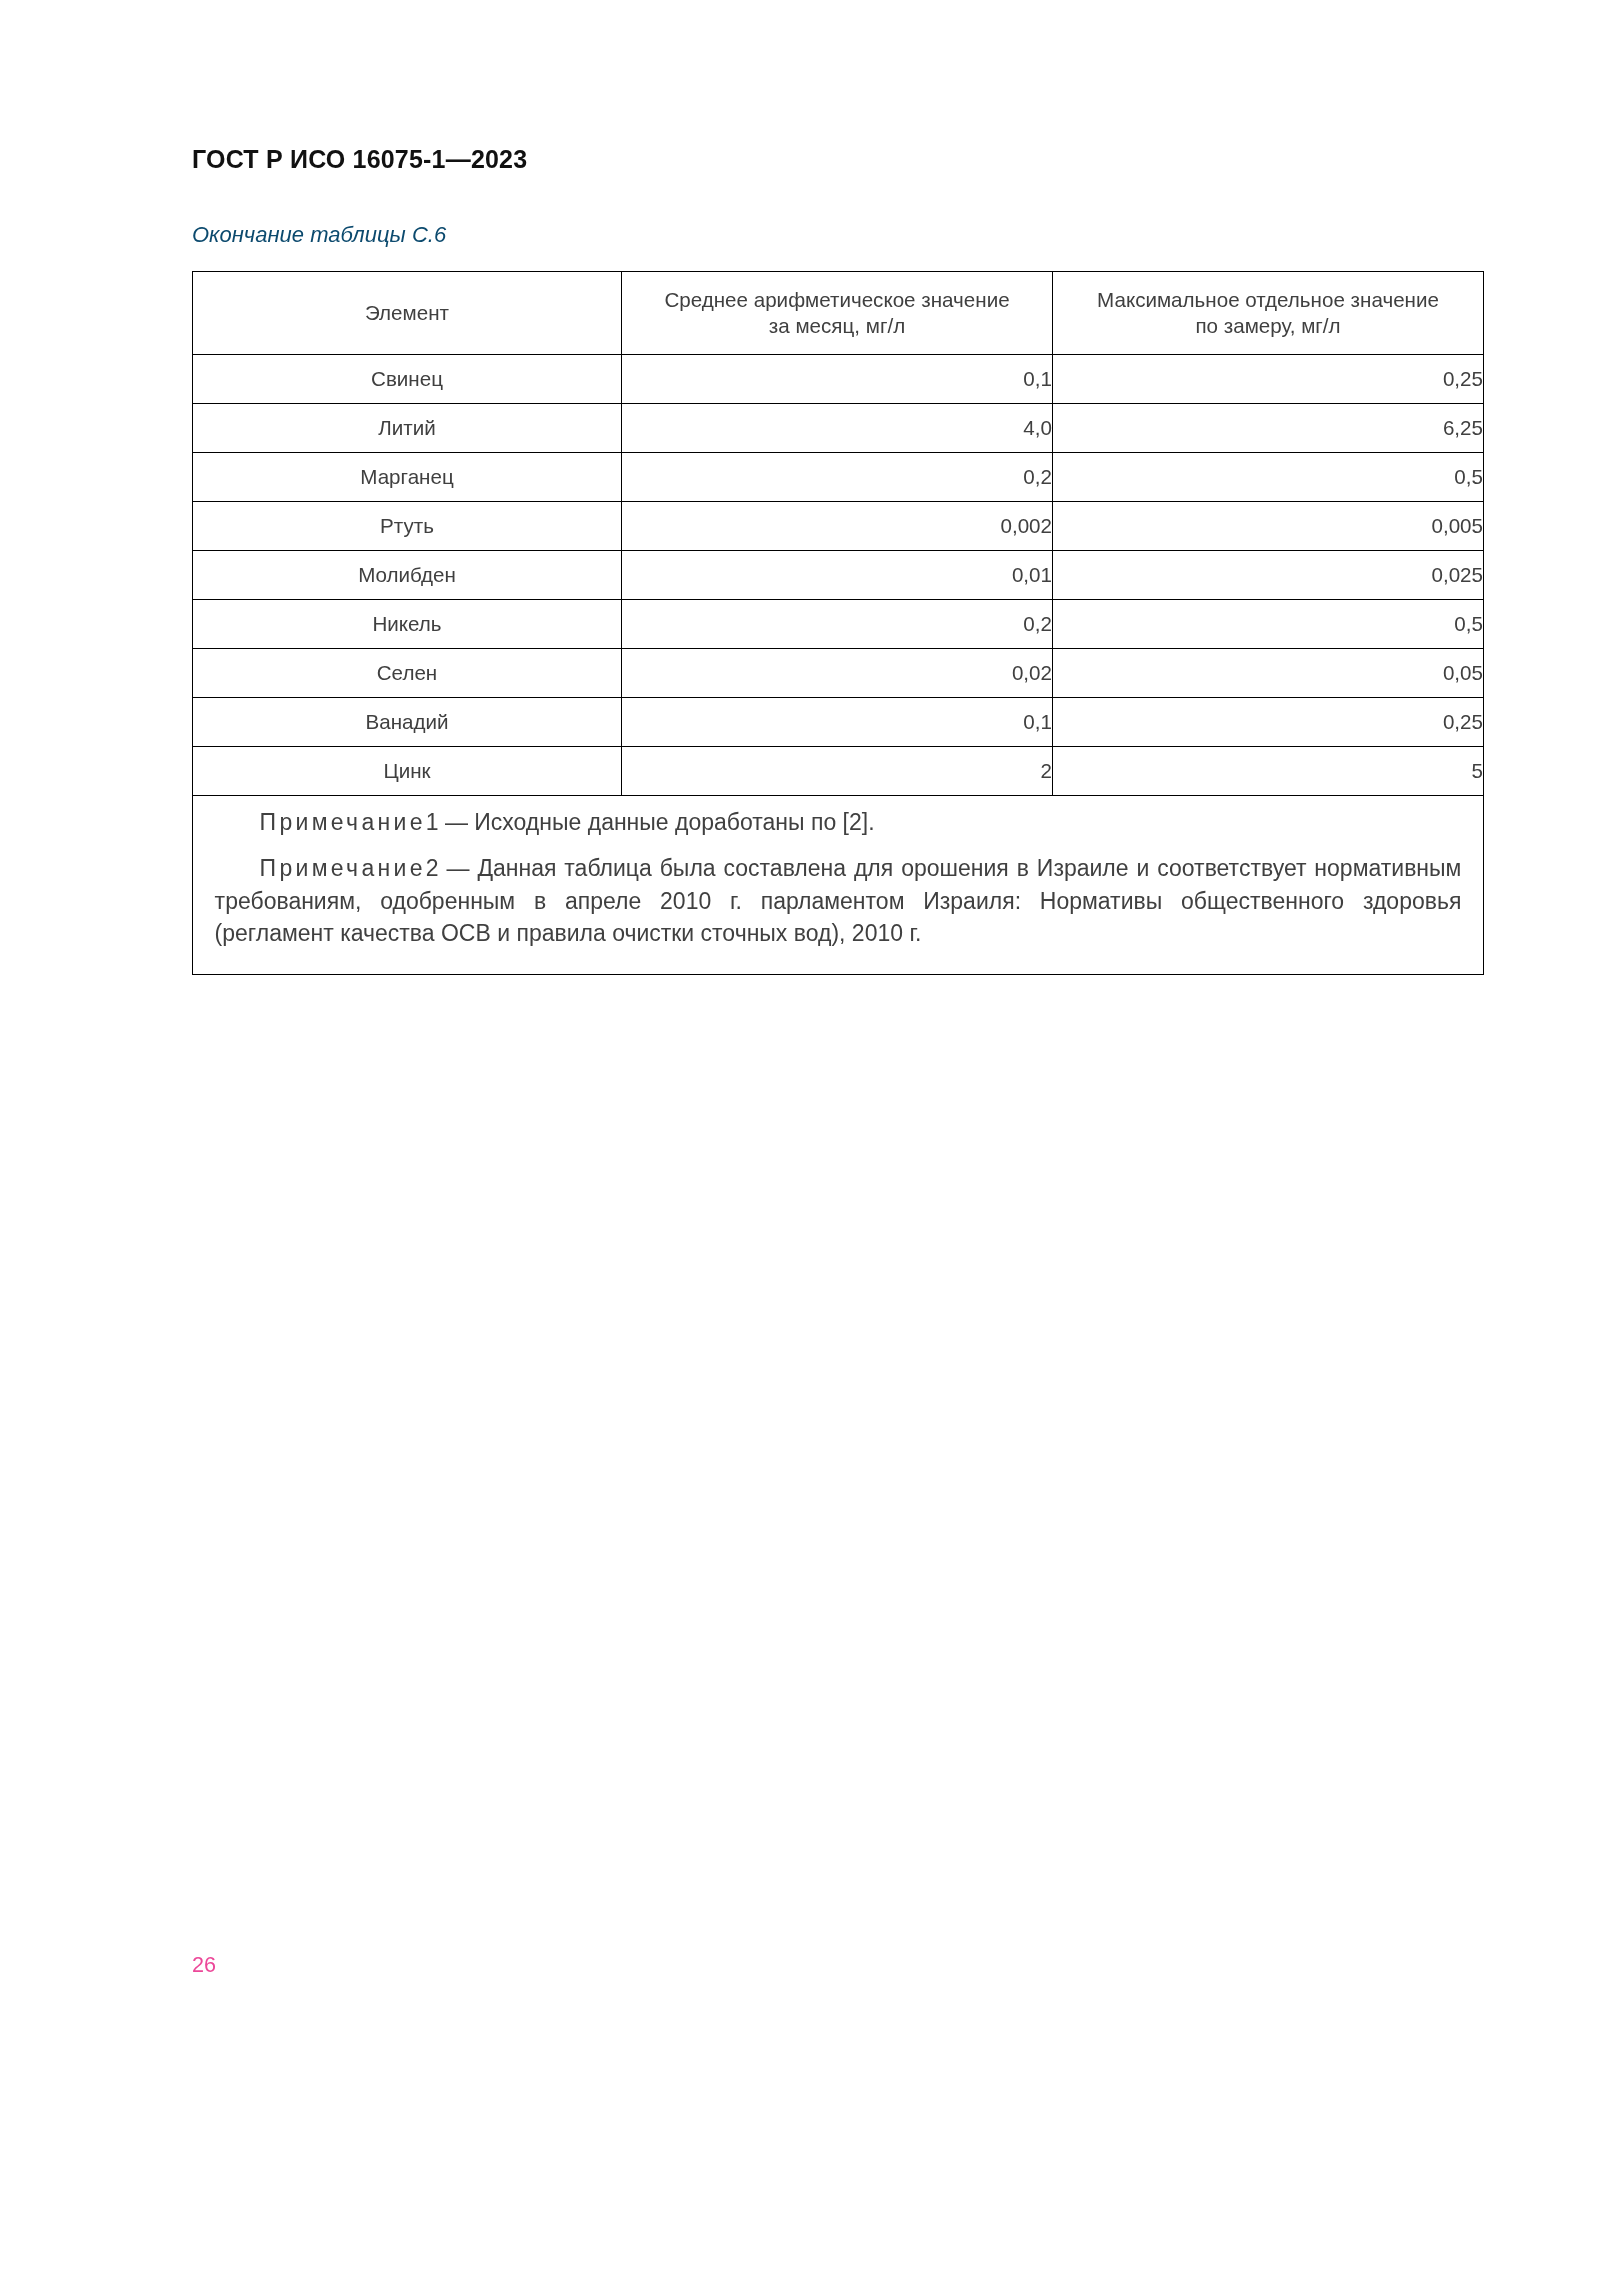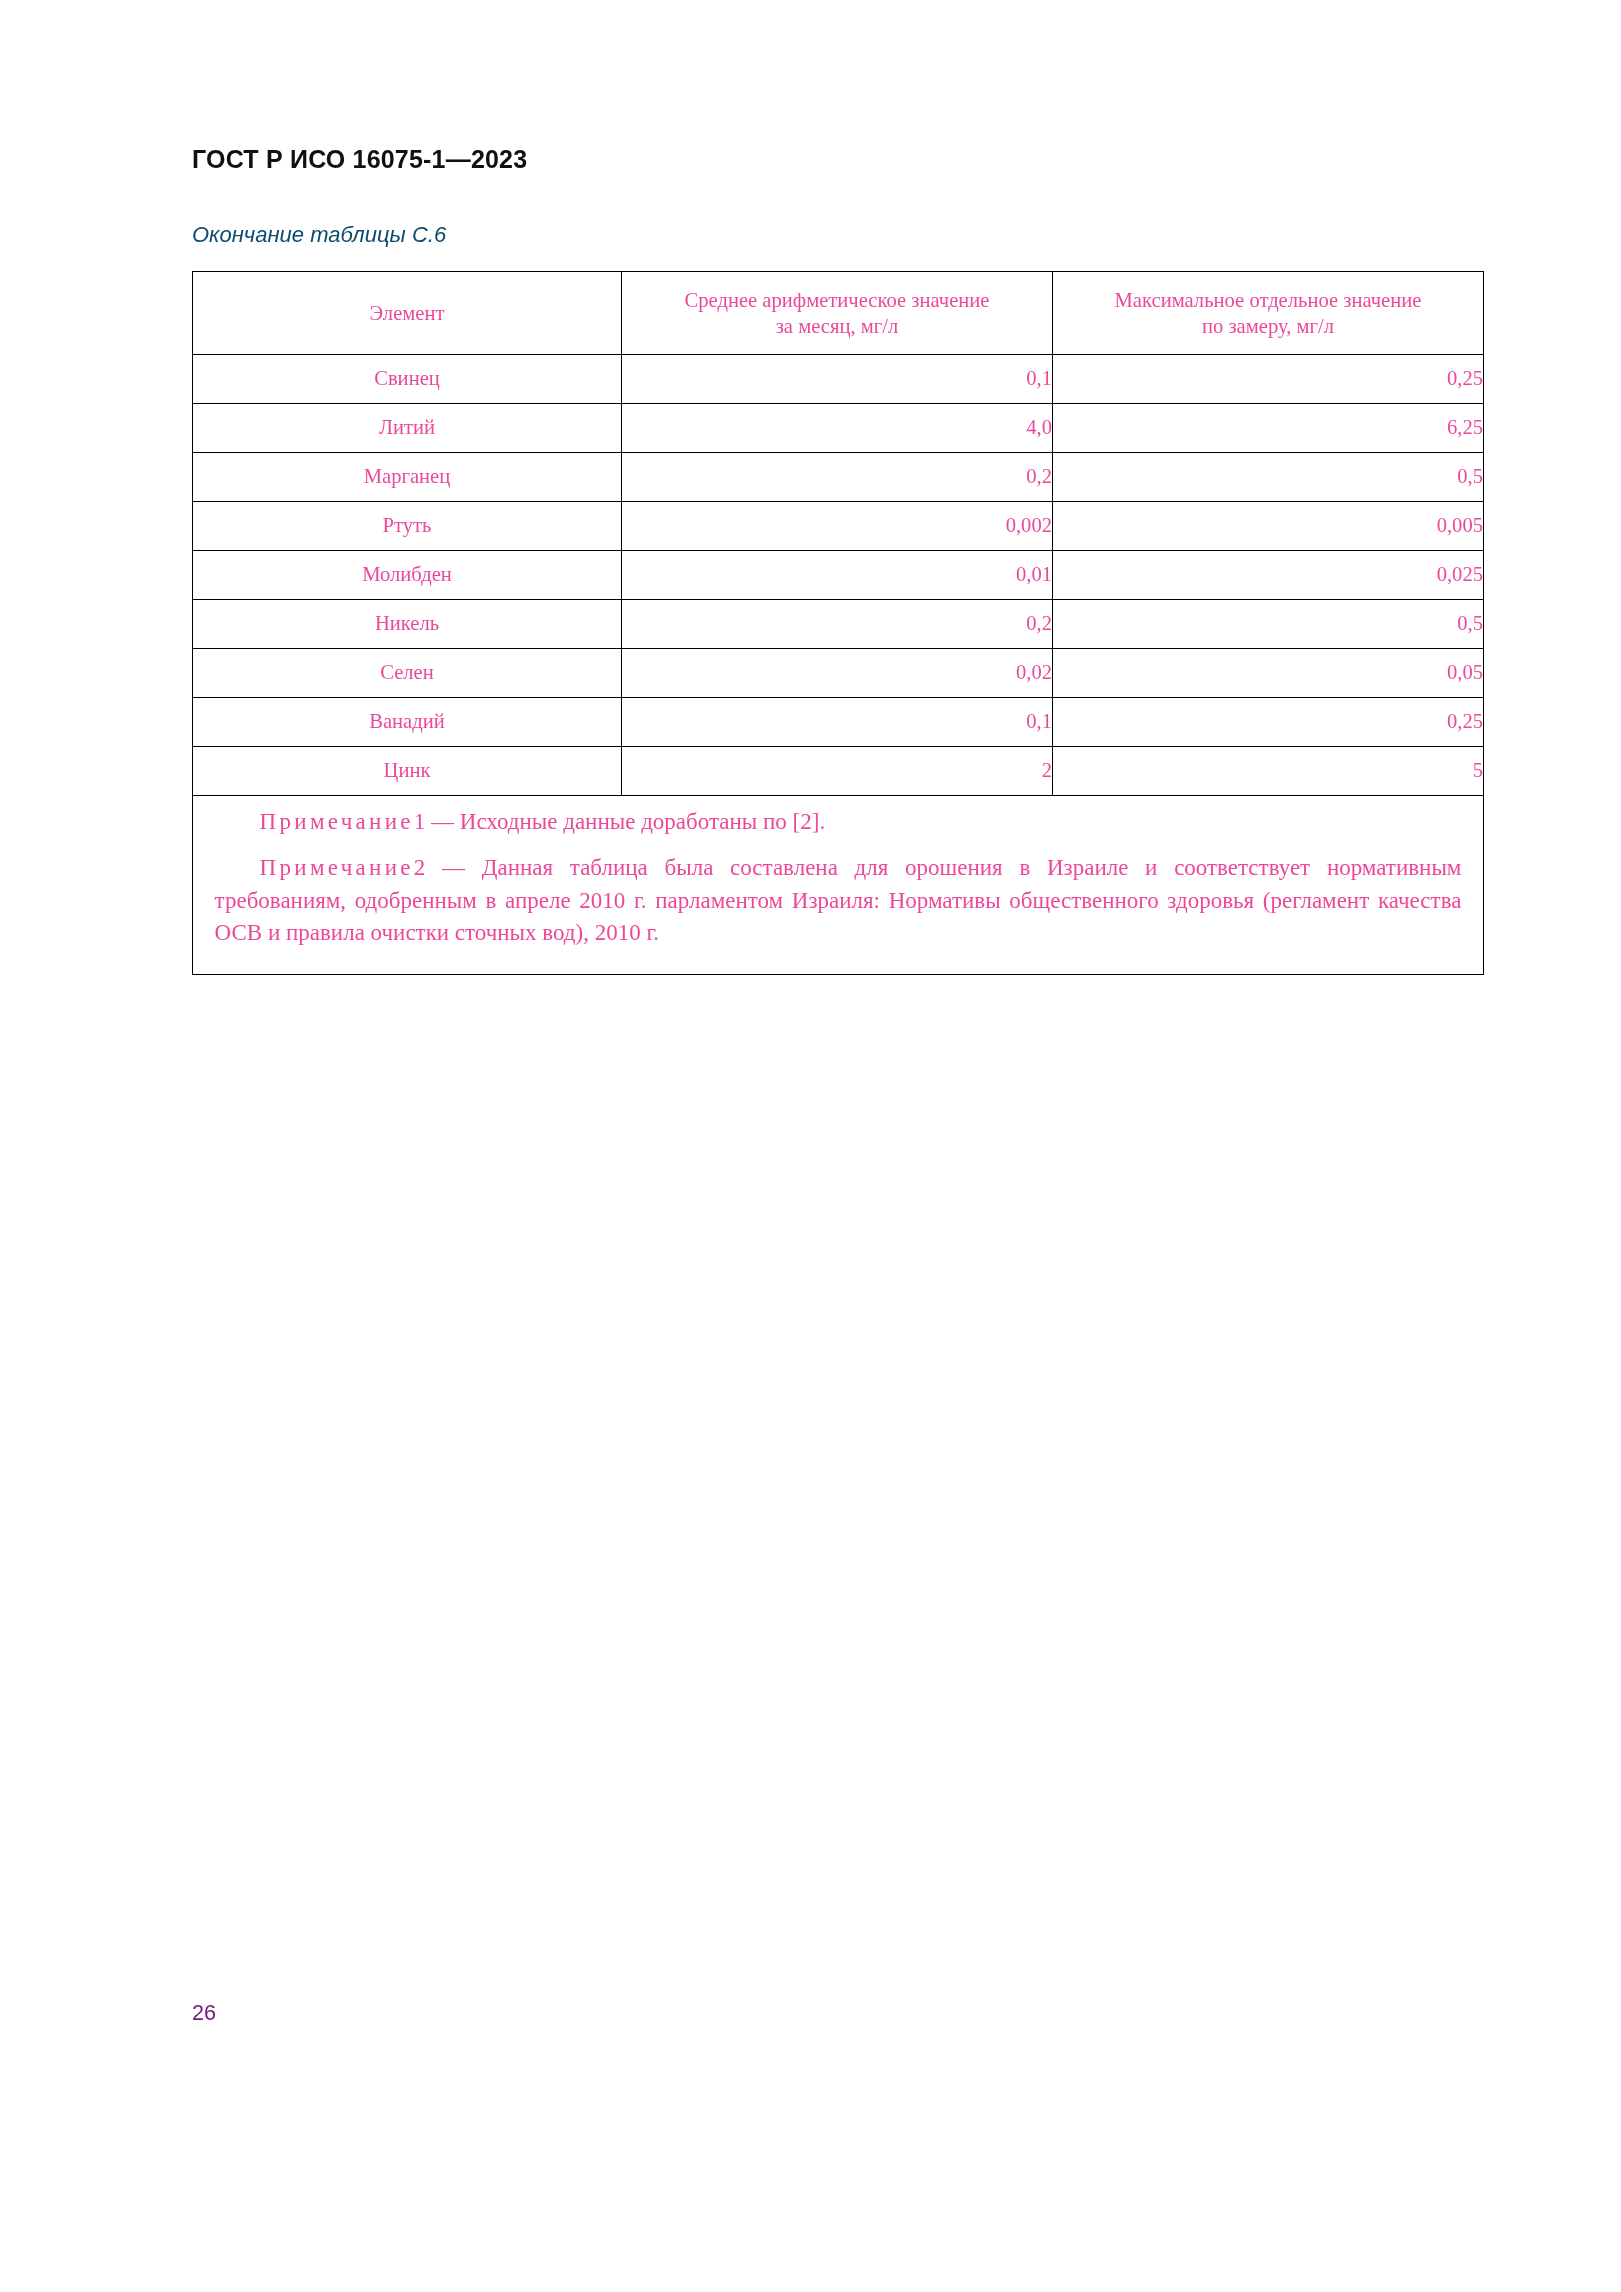--- a/index.html
+++ b/index.html
@@ -48,22 +48,21 @@
     left: 192px;
     top: 271px;
     width: 1292px;
   }
 
   table.gost {
     border-collapse: collapse;
     width: 100%;
     table-layout: fixed;
     font-size: 20.6px;
-    color: #ec4899;
-    font-family: Liberation Serif, serif;
+    color: #404040;
   }
 
   table.gost col.c1 { width: 429px; }
   table.gost col.c2 { width: 431px; }
   table.gost col.c3 { width: 431px; }
 
   table.gost th,
   table.gost td {
     border: 1.6px solid #000000;
     padding: 0;
@@ -124,23 +123,23 @@
     letter-spacing: 3.3px;
   }
 
   .note-num {
     letter-spacing: 0;
   }
 
   .page-number {
     position: absolute;
     left: 192px;
-    top: 2000px;
+    top: 1952px;
     font-size: 21.6px;
-    color: #701a75;
+    color: #ec4899;
   }
 </style>
 </head>
 <body>
 
 <div class="page">
 
   <div class="doc-header">ГОСТ Р ИСО 16075-1—2023</div>
 
   <div class="table-caption">Окончание таблицы С.6</div>

